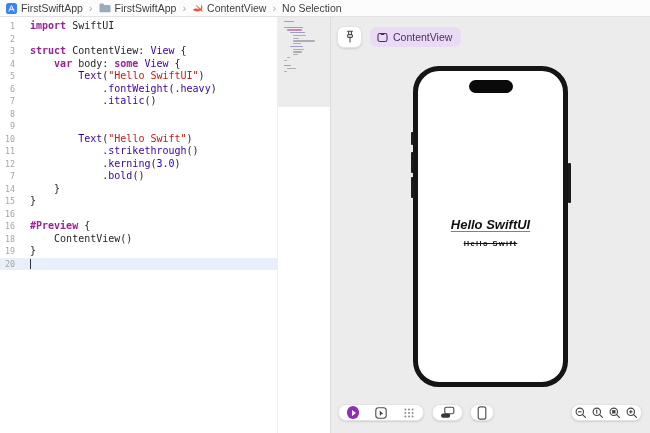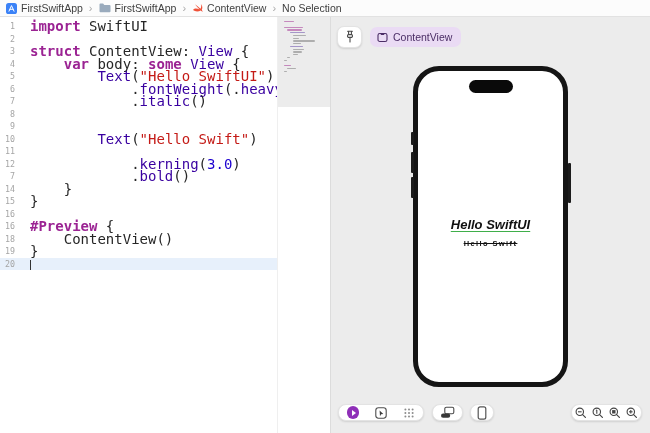--- a/index.html
+++ b/index.html
@@ -13,21 +13,21 @@
   .bc-item { display:flex; align-items:center; gap:4px; }
   .bc-sep { color:#a9a9a9; margin:0 6px; font-size:11px; }
   .bc-icon { display:inline-flex; align-items:center; }
 
   
   #editor { position:absolute; left:0; top:17px; width:277px; height:416px; background:#fff; }
   .code-row { display:flex; height:12.5px; line-height:12.5px; align-items:stretch; }
   .code-row.current { background:#e7f0fb; }
   .gutter { width:22px; text-align:right; padding-right:7px; font-family:"DejaVu Sans Mono",monospace;
             font-size:8.3px; color:#a5a5a5; flex:0 0 22px; }
-  .code { font-family:"DejaVu Sans Mono","Liberation Mono",monospace; font-size:14px; white-space:pre; padding-left:8px; }
+  .code { font-family:"DejaVu Sans Mono","Liberation Mono",monospace; font-size:10px; white-space:pre; padding-left:8px; }
   .tok-k { color:#9B2393; font-weight:700; }
   .tok-p { color:#262626; }
   .tok-t { color:#3900A0; }
   .tok-s { color:#C41A16; }
   .tok-n { color:#1C00CF; }
   .caret { display:inline-block; width:1.3px; height:10px; background:#333; vertical-align:middle; margin-left:0; }
 
   
   #minimap { position:absolute; left:277px; top:17px; width:53px; height:416px; background:#fff; border-left:1px solid #efefef; }
   #minimap-viewport { position:absolute; left:0; top:0; width:53px; height:90px; background:#ececec; }
@@ -145,20 +145,21 @@
       </div>
       <div class="code-row">
         <span class="gutter">9</span>
       </div>
       <div class="code-row">
         <span class="gutter">10</span>
         <span class="code"><span class="tok-p">        </span><span class="tok-t">Text</span><span class="tok-p">(</span><span class="tok-s">"Hello Swift"</span><span class="tok-p">)</span></span>
       </div>
       <div class="code-row">
         <span class="gutter">11</span>
+        <span class="code"><span class="tok-p">            .</span><span class="tok-t">strikethrough</span><span class="tok-p">()</span></span>
       </div>
       <div class="code-row">
         <span class="gutter">12</span>
         <span class="code"><span class="tok-p">            .</span><span class="tok-t">kerning</span><span class="tok-p">(</span><span class="tok-n">3.0</span><span class="tok-p">)</span></span>
       </div>
       <div class="code-row">
         <span class="gutter">7</span>
         <span class="code"><span class="tok-p">            .</span><span class="tok-t">bold</span><span class="tok-p">()</span></span>
       </div>
       <div class="code-row">

